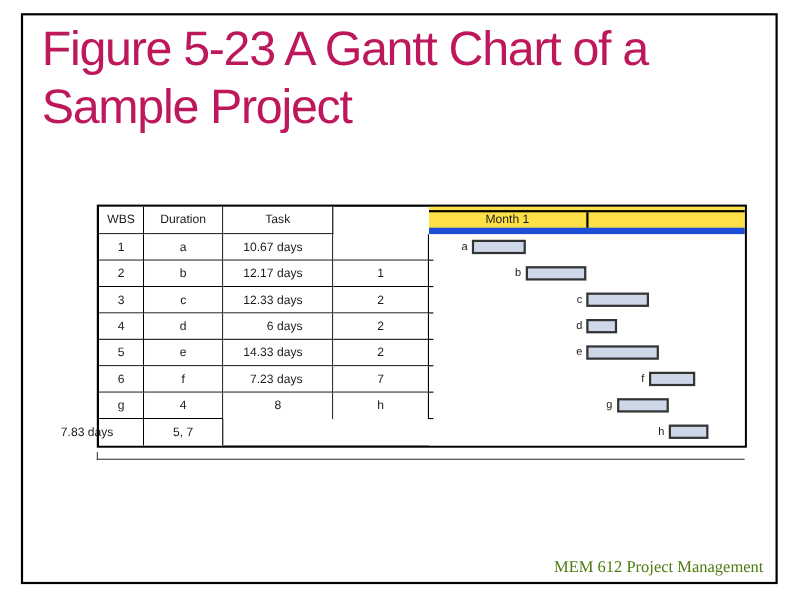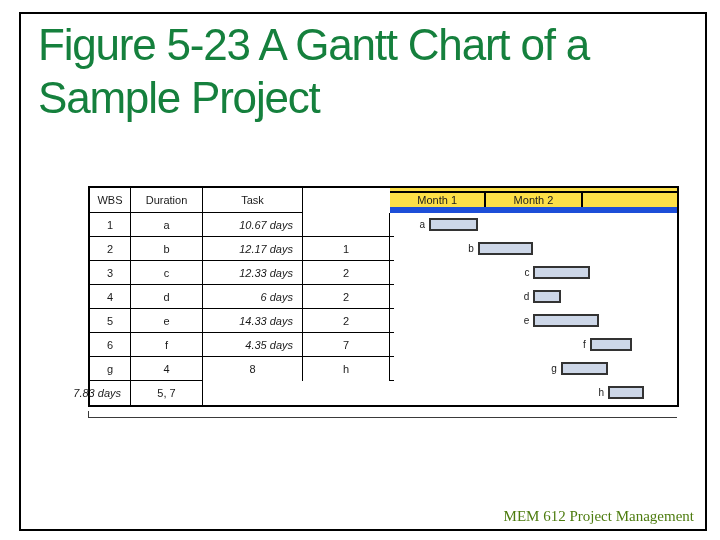--- a/index.html
+++ b/index.html
@@ -6,37 +6,37 @@
   body{
     width:720px;height:540px;background:#ffffff;position:relative;overflow:hidden;
     font-family:"Liberation Sans",sans-serif;color:#111;
   }
   .slide-border{
     position:absolute;left:19px;top:12px;width:688px;height:519px;
     border:2px solid #000;box-sizing:border-box;background:#fff;
   }
   .title{
     position:absolute;left:38px;top:18px;width:640px;
-    font-size:44px;line-height:53px;letter-spacing:-1.2px;color:#15803d;
+    font-size:44px;line-height:53px;letter-spacing:-1.2px;color:#be185d;
     font-weight:500;
   }
   .figure{
     position:absolute;left:88px;top:186px;
     display:grid;
     grid-template-columns:41px 72px 100px 87px 287px;
     grid-template-rows:25px repeat(8,24px);
     border:2px solid #000;background:#fff;
     font-size:11px;color:#1a1a1a;
   }
   .cell{
     border-right:1px solid #000;border-bottom:1px solid #000;
     display:flex;align-items:center;justify-content:center;
     box-sizing:border-box;background:#fff;white-space:nowrap;
   }
-  .cell.num{justify-content:flex-end;padding-right:9px;font-style:italic;}
+  .cell.num{justify-content:flex-end;padding-right:27px;}
   .cell.nb{border-bottom:none;}
   .chart-header{
     grid-column:5;box-sizing:border-box;border-bottom:6px solid #1d4ed8;
     padding-top:3px;background:#fde047;
   }
   .month-band{height:100%;border-top:2px solid #000;display:flex;box-sizing:border-box;}
   .month{
     flex:1;border-right:2px solid #000;display:flex;align-items:center;justify-content:center;
     box-sizing:border-box;
   }
@@ -73,21 +73,20 @@
 </div>
 
 <div class="figure">
 
   <div class="cell">WBS</div>
   <div class="cell">Duration</div>
   <div class="cell">Task</div>
   <div class="chart-header">
     <div class="month-band">
       <div class="month">Month 1</div>
-      <div class="month">Month 2</div>
       <div class="month">Month 3</div>
     </div>
   </div>
 
   <div class="chart-body">
     <div class="gantt-row" style="top: 0px;">
       <span class="gantt-bar-label" style="left: 23px;">a</span>
       <div class="gantt-bar" style="left: 39px; width: 48.7619px; background: rgb(205, 215, 232); border-color: rgb(51, 51, 51);"></div>
     </div>
     <div class="gantt-row" style="top: 24px;">
@@ -147,21 +146,21 @@
   <div class="cell num">6 days</div>
   <div class="cell">2</div>
 
   <div class="cell">5</div>
   <div class="cell">e</div>
   <div class="cell num">14.33 days</div>
   <div class="cell">2</div>
 
   <div class="cell">6</div>
   <div class="cell">f</div>
-  <div class="cell num">4.35 days</div>
+  <div class="cell num">7.23 days</div>
 
   <div class="cell">7</div>
   <div class="cell">g</div>
   <div class="cell">4</div>
 
   <div class="cell nb">8</div>
   <div class="cell nb">h</div>
   <div class="cell num nb">7.83 days</div>
   <div class="cell nb">5, 7</div>
 </div>

